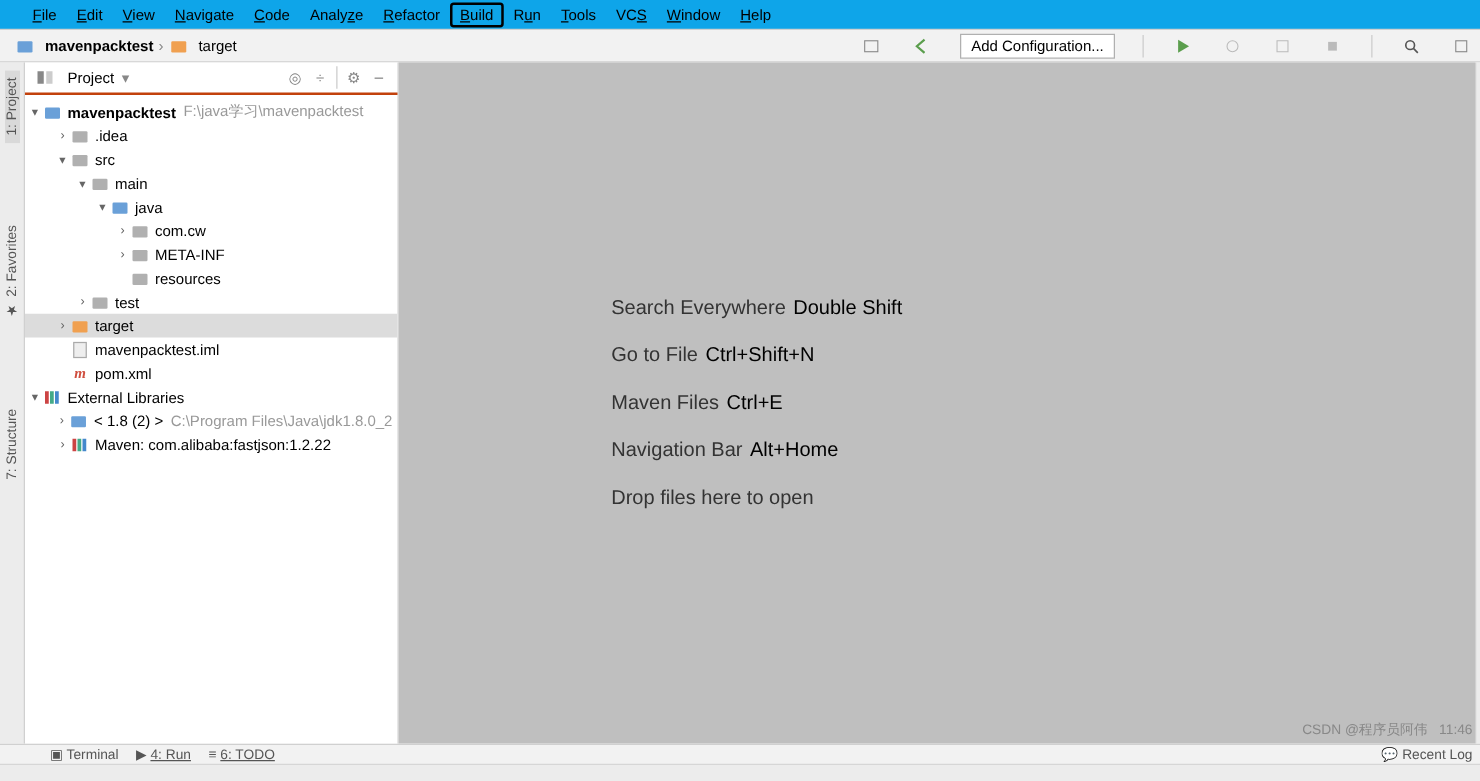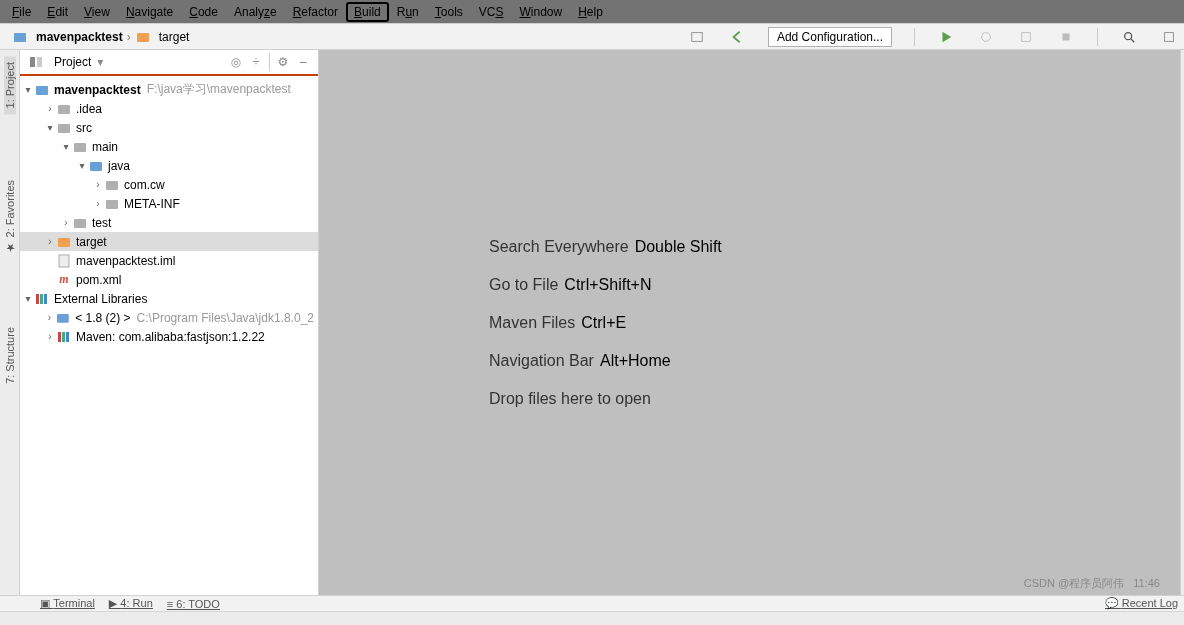--- a/index.html
+++ b/index.html
@@ -1,19 +1,19 @@
 <!DOCTYPE html>
 <html><head>
 <meta charset="utf-8">
 <style>
 * { box-sizing: border-box; margin: 0; padding: 0; font-family: "Segoe UI", Arial, sans-serif; }
 body { width: 1184px; height: 625px; overflow: hidden; background: #fff; font-size: 12px; color: #000; position: relative; }
 
 
-.menubar { height: 24px; display: flex; align-items: center; padding: 0 4px; background: #737373; border-bottom: 1px solid #d0d0d0; }
+.menubar { height: 24px; display: flex; align-items: center; padding: 0 18px; background: #0ea5e9; border-bottom: 1px solid #d0d0d0; }
 .menubar .menu-item { padding: 2px 8px; cursor: default; }
 .menubar .menu-item u { text-decoration: underline; }
 .build-highlight { border: 2px solid #000; border-radius: 3px; padding: 1px 6px !important; }
 
 
 .navbar { height: 26px; display: flex; align-items: center; border-bottom: 1px solid #d0d0d0; background: #f2f2f2; padding: 0 6px; gap: 4px; }
 .breadcrumb { display: flex; align-items: center; gap: 4px; flex: 1; padding-left: 6px; }
 .breadcrumb .sep { color: #888; }
 .navbar-right { display: flex; align-items: center; gap: 22px; }
 .cfg-btn { height: 20px; border: 1px solid #b0b0b0; background: #fff; padding: 0 8px; font-size: 12px; cursor: pointer; }
@@ -42,24 +42,24 @@
 .folder-gray svg rect{ fill:#b0b0b0;} .folder-orange svg rect{ fill:#f0a050;} .folder-blue svg rect{ fill:#6aa0d8;}
 .label { }
 .muted { color:#999; margin-left:6px; }
 .node.selected { background:#dcdcdc; }
 .indent { display:inline-block; }
 
 
 .editor { flex:1; background:#bfbfbf; position:relative; display:flex; flex-direction:column; align-items:flex-start; justify-content:center; padding-left:170px; gap:20px; }
 .editor .hint-row { font-size:16px; color:#333; display:flex; gap:6px; }
 .editor .kbd { color:#000000; }
-.editor .watermark { position:absolute; right:20px; bottom:4px; color:#888; font-size:11px; }
-
-
-.bottombar { position:absolute; left:0; right:0; bottom:14px; height:16px; background:#f2f2f2; border-top:1px solid #d0d0d0; display:flex; align-items:center; padding:0 6px; gap:14px; font-size:11px; color:#555;text-decoration:underline;}
+.editor .watermark { position:absolute; right:2px; bottom:4px; color:#888; font-size:11px; }
+
+
+.bottombar { position:absolute; left:0; right:0; bottom:14px; height:16px; background:#f2f2f2; border-top:1px solid #d0d0d0; display:flex; align-items:center; padding:0 6px; gap:14px; font-size:11px; color:#555;}
 .bottombar .spacer { flex:1; }
 .statusbar { position:absolute; left:0; right:0; bottom:0; height:14px; background:#ececec; border-top:1px solid #d6d6d6; }
 
 
 .right-gutter { width:4px; background:#ececec; border-left:1px solid #d0d0d0; }
 
 
 .mod-icon svg rect { fill:#6aa0d8; }
 .run-green { color:#5b9e4d; }
 .disabled { color:#bbb; }
@@ -255,20 +255,30 @@
           <span class="indent" style="width:72px"></span>
           <span class="arrow">›</span>
           <span class="ic folder-gray">
             <svg viewBox="0 0 16 16">
               <rect x="2" y="4" width="12" height="9" rx="1"></rect>
             </svg>
           </span>
           <span class="label">META-INF</span>
         </div>
 
+      <div class="node">
+          <span class="indent" style="width:72px"></span>
+          <span class="arrow blank">›</span>
+          <span class="ic folder-gray">
+            <svg viewBox="0 0 16 16">
+              <rect x="2" y="4" width="12" height="9" rx="1"></rect>
+            </svg>
+          </span>
+          <span class="label">resources</span>
+        </div>
 
       <div class="node">
           <span class="indent" style="width:40px"></span>
           <span class="arrow">›</span>
           <span class="ic folder-gray">
             <svg viewBox="0 0 16 16">
               <rect x="2" y="4" width="12" height="9" rx="1"></rect>
             </svg>
           </span>
           <span class="label">test</span>

